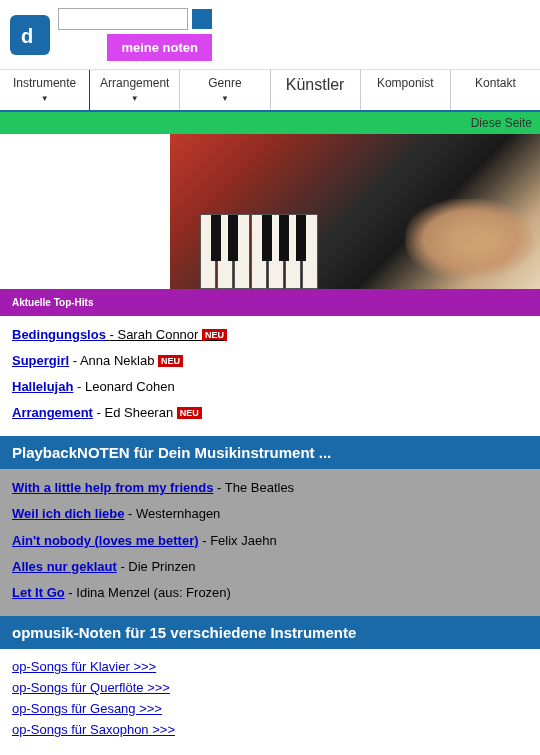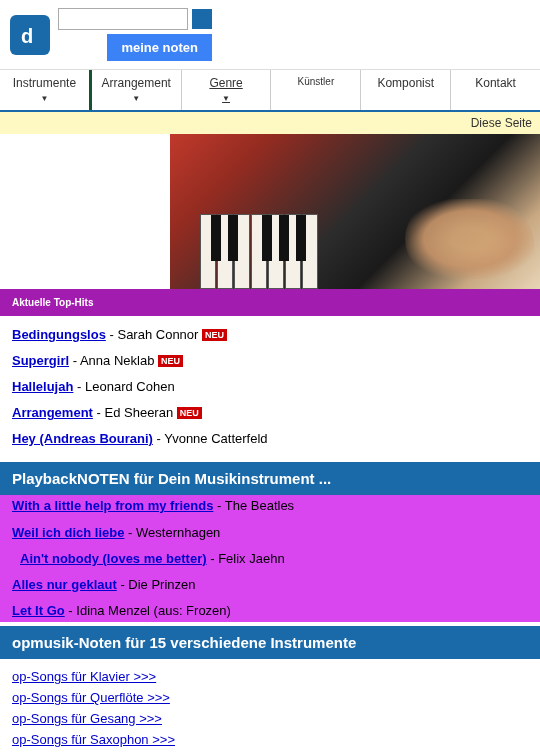--- a/index.html
+++ b/index.html
@@ -15,46 +15,46 @@
     <svg viewBox="0 0 28 28" fill="none">
       <rect width="28" height="28" rx="5" fill="#1a6aaa"></rect>
       <text x="5" y="22" font-size="20" font-weight="bold" fill="white" font-family="Arial">d</text>
     </svg>
   </div>
   <div style="display:flex; flex-direction:column; align-items:flex-end; gap:4px;">
     <div style="display:flex; align-items:center; gap:4px;">
       <input type="text" style="width: 130px; height: 22px; border: 1px solid rgb(170, 170, 170); padding: 2px 4px; font-size: 12px;">
       <div style="width:20px; height:20px; background:#1a6aaa;"></div>
     </div>
-    <button style="background:#3b82f6; color:#fff; border:none; padding:6px 14px; font-size:13px; cursor:pointer; font-weight:bold;">meine noten</button>
+    <button style="background:#d946ef; color:#fff; border:none; padding:6px 14px; font-size:13px; cursor:pointer; font-weight:bold;">meine noten</button>
   </div>
 </div>
 
 <div style="display:flex; background:#fff; border-bottom:2px solid #1a6aaa;">
-  <div style="flex:1; text-align:center; padding:6px 2px; font-size:12px; color:#333; border-right:3px solid #14532d; cursor:pointer;">
+  <div style="flex:1; text-align:center; padding:6px 2px; font-size:12px; color:#333; border-right:1px solid #14532d; cursor:pointer;">
     <span>Instrumente</span><br><span style="font-size:8px;">▼</span>
   </div>
   <div style="flex:1; text-align:center; padding:6px 2px; font-size:12px; color:#333; border-right:1px solid #ccc; cursor:pointer;">
     <span>Arrangement</span><br><span style="font-size:8px;">▼</span>
   </div>
-  <div style="flex:1; text-align:center; padding:6px 2px; font-size:12px; color:#333; border-right:1px solid #ccc; cursor:pointer;text-decoration:underline;">
+  <div style="flex:1; text-align:center; padding:6px 2px; font-size:12px; color:#333; border-right:1px solid #ccc; cursor:pointer;">
     <span>Genre</span><br><span style="font-size:8px;">▼</span>
   </div>
-  <div style="flex:1; text-align:center; padding:6px 2px; font-size:10px; color:#333; border-right:1px solid #ccc; cursor:pointer;">
+  <div style="flex:1; text-align:center; padding:6px 2px; font-size:16px; color:#333; border-right:1px solid #ccc; cursor:pointer;">
     <span>Künstler</span>
   </div>
   <div style="flex:1; text-align:center; padding:6px 2px; font-size:12px; color:#333; border-right:1px solid #ccc; cursor:pointer;">
     <span>Komponist</span>
   </div>
   <div style="flex:1; text-align:center; padding:6px 2px; font-size:12px; color:#333; cursor:pointer;">
     <span>Kontakt</span>
   </div>
 </div>
 
-<div style="text-align:right; padding:4px 8px; font-size:12px; color:#333; background:#fef9c3;">Diese Seite</div>
+<div style="text-align:right; padding:4px 8px; font-size:12px; color:#333; background:#22c55e;">Diese Seite</div>
 
 <div style="width:370px; height:155px; margin-left:170px; background:linear-gradient(135deg, #c0392b 0%, #922b21 20%, #2c2c2c 50%, #1a1a1a 65%, #c8a882 85%, #e8d5b7 100%); position:relative; overflow:hidden;">
   <div style="position:absolute; bottom:0; left:30px; display:flex; align-items:flex-end;">
 
     <div style="display:flex; position:relative;">
       <div style="width:16px; height:75px; background:#f5f0e8; border:1px solid #555; margin-right:1px; position:relative;">
           <div style="position:absolute; top:0; right:-6px; width:10px; height:46px; background:#111; z-index:2;"></div>
         </div>
       <div style="width:16px; height:75px; background:#f5f0e8; border:1px solid #555; margin-right:1px; position:relative;">
           <div style="position:absolute; top:0; right:-6px; width:10px; height:46px; background:#111; z-index:2;"></div>
@@ -72,59 +72,55 @@
       <div style="width:16px; height:75px; background:#f5f0e8; border:1px solid #555; margin-right:1px;"></div>
     </div>
   </div>
   <div style="position:absolute; right:5px; bottom:10px; width:130px; height:80px; background:radial-gradient(ellipse at center, #d4a574 20%, #c8956a 50%, transparent 75%); border-radius:40px 50px 30px 40px; opacity:0.9;"></div>
 </div>
 
 <div style="background:#a21caf; color:#fff; padding:8px 12px; font-size:10px; font-weight:bold;">
   <span>Aktuelle Top-Hits</span>
 </div>
 <div style="padding:8px 12px; background:#fff;">
-  <div style="margin-bottom:4px; line-height:1.7;">
+  <div style="margin-bottom:4px; line-height:1.7;text-decoration:underline;">
     <a href="#" style="color:#00c; text-decoration:underline; font-weight:bold;">Bedingungslos</a>
     <span> - Sarah Connor </span>
     <span style="background:#cc0000; color:#fff; font-size:9px; font-weight:bold; padding:1px 3px; vertical-align:middle;">NEU</span>
   </div>
   <div style="margin-bottom:4px; line-height:1.7;">
     <a href="#" style="color:#00c; text-decoration:underline; font-weight:bold;">Supergirl</a>
     <span> - Anna Neklab </span>
     <span style="background:#cc0000; color:#fff; font-size:9px; font-weight:bold; padding:1px 3px; vertical-align:middle;">NEU</span>
   </div>
   <div style="margin-bottom:4px; line-height:1.7;">
     <a href="#" style="color:#00c; text-decoration:underline; font-weight:bold;">Hallelujah</a>
     <span> - Leonard Cohen</span>
   </div>
   <div style="margin-bottom:4px; line-height:1.7;">
     <a href="#" style="color:#00c; text-decoration:underline; font-weight:bold;">Arrangement</a>
     <span> - Ed Sheeran </span>
     <span style="background:#cc0000; color:#fff; font-size:9px; font-weight:bold; padding:1px 3px; vertical-align:middle;">NEU</span>
   </div>
-  <div style="margin-bottom:4px; line-height:1.7;">
-    <a href="#" style="color:#00c; text-decoration:underline; font-weight:bold;">Hey (Andreas Bourani)</a>
-    <span> - Yvonne Catterfeld</span>
-  </div>
 </div>
 
 <div style="background:#1a6aaa; color:#fff; padding:8px 12px; font-size:15px; font-weight:bold;">
   <span>PlaybackNOTEN für Dein Musikinstrument ...</span>
 </div>
-<div style="padding:0 12px; background:#d946ef;">
+<div style="padding:8px 12px; background:#a3a3a3;">
   <div style="margin-bottom:4px; line-height:1.7;">
     <a href="#" style="color:#00c; text-decoration:underline; font-weight:bold;">With a little help from my friends</a>
     <span> - The Beatles</span>
   </div>
   <div style="margin-bottom:4px; line-height:1.7;">
     <a href="#" style="color:#00c; text-decoration:underline; font-weight:bold;">Weil ich dich liebe</a>
     <span> - Westernhagen</span>
   </div>
   <div style="margin-bottom:4px; line-height:1.7;">
-    <a href="#" style="color:#00c; text-decoration:underline; font-weight:bold;margin-left:8px;">Ain't nobody (loves me better)</a>
+    <a href="#" style="color:#00c; text-decoration:underline; font-weight:bold;">Ain't nobody (loves me better)</a>
     <span> - Felix Jaehn</span>
   </div>
   <div style="margin-bottom:4px; line-height:1.7;">
     <a href="#" style="color:#00c; text-decoration:underline; font-weight:bold;">Alles nur geklaut</a>
     <span> - Die Prinzen</span>
   </div>
   <div style="margin-bottom:4px; line-height:1.7;">
     <a href="#" style="color:#00c; text-decoration:underline; font-weight:bold;">Let It Go</a>
     <span> - Idina Menzel (aus: Frozen)</span>
   </div>

